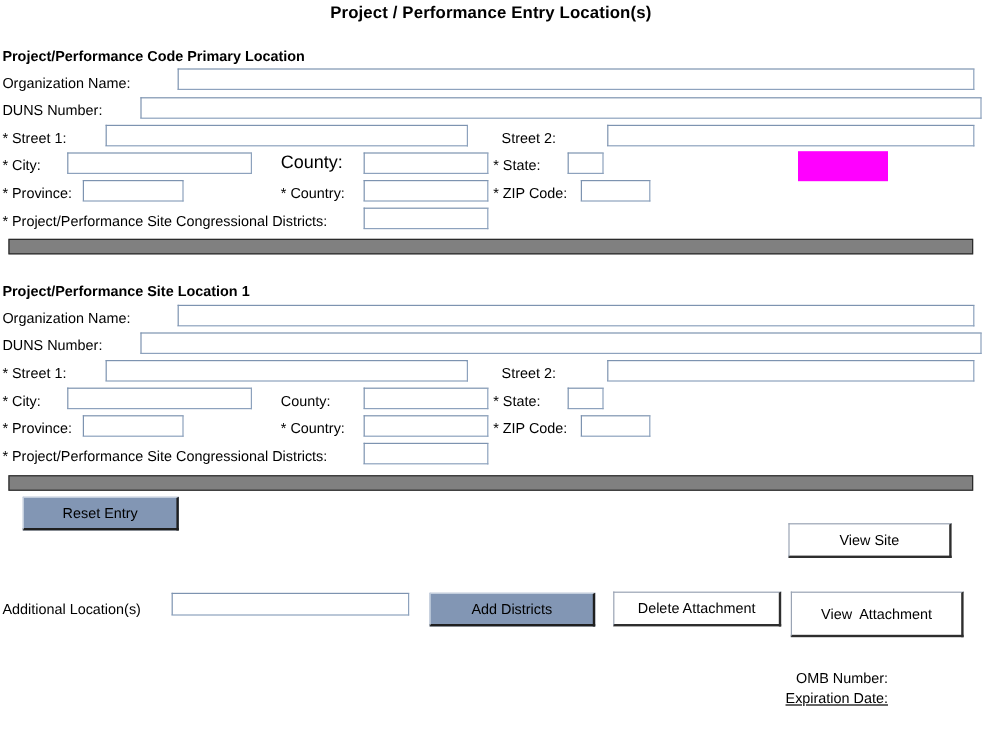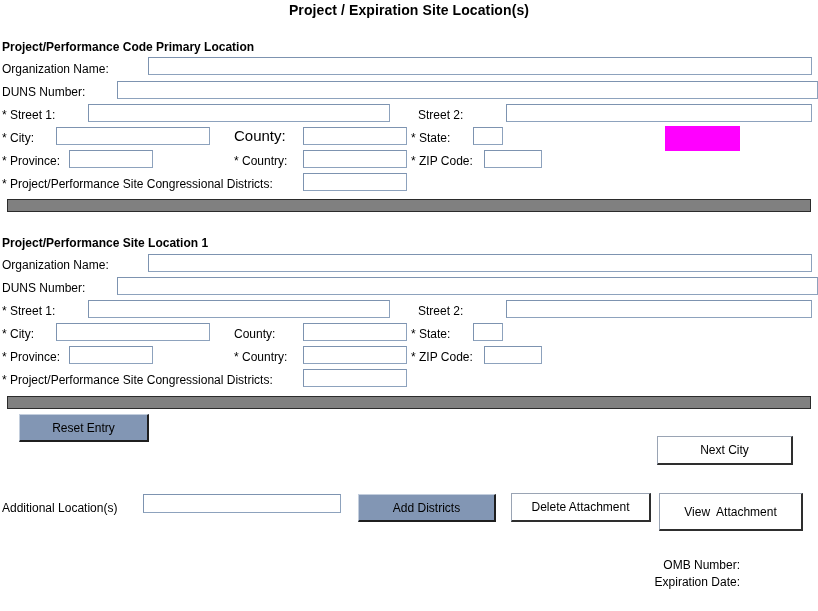--- a/index.html
+++ b/index.html
@@ -106,21 +106,21 @@
   
   .footer-line {
     font-size: 12px;
     text-align: right;
     white-space: nowrap;
   }
 </style>
 </head>
 <body>
 
-<div class="abs page-title">Project / Expiration Site Location(s)</div>
+<div class="abs page-title">Project / Performance Entry Location(s)</div>
 
 <div class="abs section-heading" style="top:40px; left:2px;">Project/Performance Code Primary Location</div>
 
 <div class="abs lbl" style="top:62px; left:2px;">Organization Name:</div>
 <input class="abs field" style="top: 57px; left: 148px; width: 664px;" type="text" value="">
 
 <div class="abs lbl" style="top:85px; left:2px;">DUNS Number:</div>
 <input class="abs field" style="top: 81px; left: 117px; width: 701px;" type="text" value="">
 
 <div class="abs lbl" style="top:108px; left:2px;">* Street 1:</div>
@@ -186,25 +186,25 @@
 <div class="abs lbl" style="top:350px; left:411px;">* ZIP Code:</div>
 <input class="abs field" style="top: 346px; left: 484px; width: 58px;" type="text" value="">
 
 <div class="abs lbl" style="top:373px; left:2px;">* Project/Performance Site Congressional Districts:</div>
 <input class="abs field" style="top: 369px; left: 303px; width: 104px;" type="text" value="">
 
 <div class="abs divider" style="top:396px; left:7px; width:804px;"></div>
 
 <div class="abs btn btn-blue" style="top:414px; left:19px; width:130px; height:28px;">Reset Entry</div>
 
-<div class="abs btn btn-white" style="top:436px; left:657px; width:136px; height:29px;">Next City</div>
+<div class="abs btn btn-white" style="top:436px; left:657px; width:136px; height:29px;">View Site</div>
 
 <div class="abs lbl" style="top:501px; left:2px;">Additional Location(s)</div>
 <input class="abs field tall" style="top: 494px; left: 143px; width: 198px;" type="text" value="">
 
 <div class="abs btn btn-blue" style="top:494px; left:358px; width:138px; height:28px;">Add Districts</div>
 
 <div class="abs btn btn-white" style="top:493px; left:511px; width:140px; height:29px;">Delete Attachment</div>
 
 <div class="abs btn btn-white" style="top:493px; left:659px; width:144px; height:38px;">View  Attachment</div>
 
 <div class="abs footer-line" style="top:558px; left:518px; width:222px;">OMB Number:</div>
-<div class="abs footer-line" style="top:575px; left:518px; width:222px;">Expiration Date:</div>
+<div class="abs footer-line" style="top:575px; left:518px; width:222px;text-decoration:underline;">Expiration Date:</div>
 
 </body></html>

